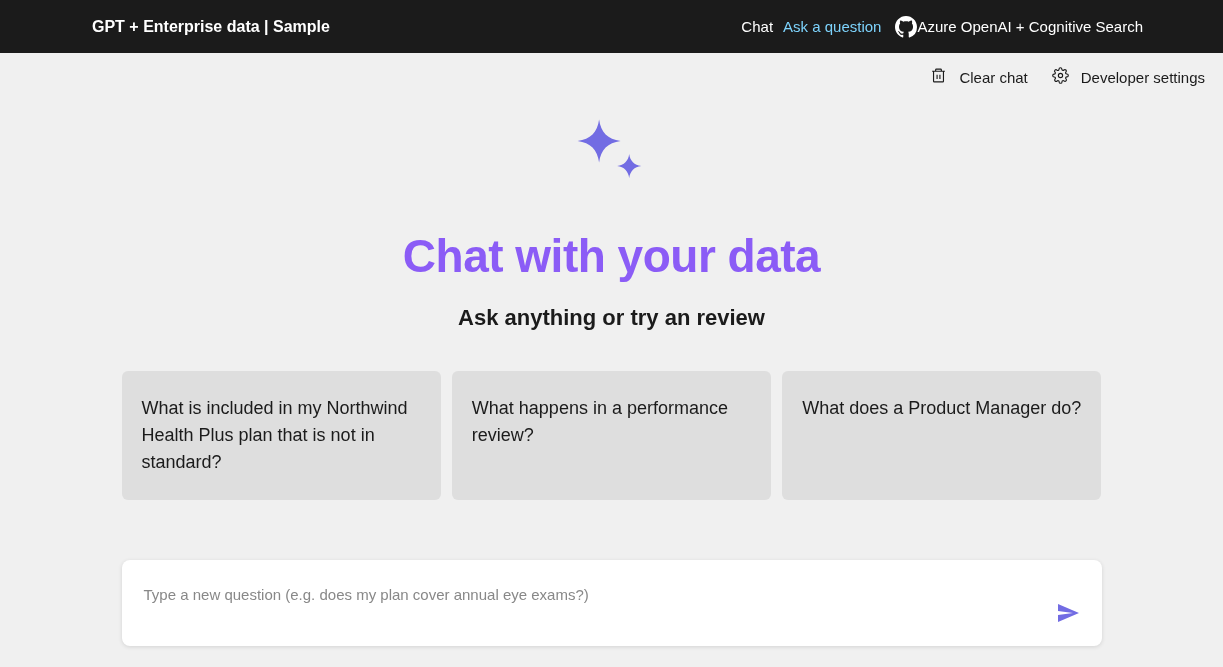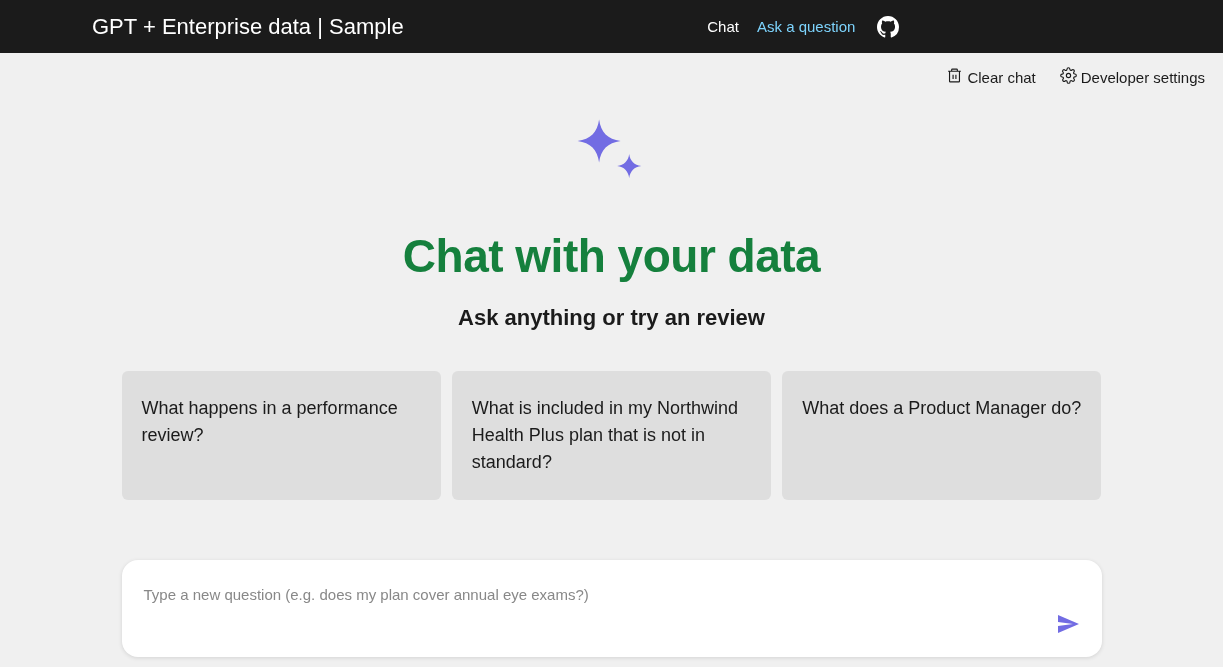--- a/index.html
+++ b/index.html
@@ -16,30 +16,30 @@
     }
     .header {
       background: #1b1b1b;
       height: 53px;
       display: flex;
       align-items: center;
       padding: 0 20px;
       color: #fff;
     }
     .header-left {
-      font-size: 22px;
-      font-weight: 400;
+      font-size: 16px;
+      font-weight: 700;
       padding-left: 72px;
     }
     .header-center {
       flex: 1;
       display: flex;
       align-items: center;
-      justify-content: center;
-      gap: 18px;
+      justify-content: flex-end;
+      gap: 10px;
     }
     .nav-link {
       font-size: 15px;
       color: #fff;
       cursor: pointer;
     }
     .nav-link.inactive {
       color: #7dd3fc;
     }
     .github-icon {
@@ -55,21 +55,21 @@
     .toolbar {
       display: flex;
       justify-content: flex-end;
       align-items: center;
       gap: 24px;
       padding: 14px 18px 0 0;
     }
     .toolbar-btn {
       display: flex;
       align-items: center;
-      gap: 4px;
+      gap: 12px;
       font-size: 15px;
       color: #1b1b1b;
       cursor: pointer;
       background: none;
       border: none;
       font-family: inherit;
     }
     .toolbar-btn svg {
       width: 17px;
       height: 17px;
@@ -80,21 +80,21 @@
       align-items: center;
       padding-top: 24px;
     }
     .sparkle-icon {
       width: 86px;
       height: 86px;
     }
     .title {
       font-size: 46px;
       font-weight: 700;
-      color: #15803d;
+      color: #8b5cf6;
       margin-top: 28px;
       letter-spacing: -0.5px;
     }
     .subtitle {
       font-size: 22px;
       font-weight: 600;
       color: #1b1b1b;
       margin-top: 22px;
     }
     .examples {
@@ -112,26 +112,26 @@
       color: #1b1b1b;
       cursor: pointer;
       min-height: 120px;
       line-height: 1.5;
     }
     .input-wrap {
       width: 980px;
       margin-top: 60px;
       position: relative;
       background: #fff;
-      border-radius: 16px;
+      border-radius: 8px;
       box-shadow: 0 1px 4px rgba(0,0,0,0.12);
       display: flex;
       align-items: flex-start;
       padding: 0;
-      height: 97px;
+      height: 86px;
     }
     .chat-input {
       flex: 1;
       border: none;
       outline: none;
       font-size: 15px;
       padding: 26px 22px;
       font-family: inherit;
       color: #333;
       background: transparent;
@@ -161,20 +161,21 @@
   <div class="header-left">GPT + Enterprise data | Sample</div>
   <div class="header-center">
     <span class="nav-link">Chat</span>
     <span class="nav-link inactive">Ask a question</span>
     <span class="github-icon">
       <svg viewBox="0 0 16 16" fill="#fff">
           <path d="M8 0C3.58 0 0 3.58 0 8c0 3.54 2.29 6.53 5.47 7.59.4.07.55-.17.55-.38 0-.19-.01-.82-.01-1.49-2.01.37-2.53-.49-2.69-.94-.09-.23-.48-.94-.82-1.13-.28-.15-.68-.52-.01-.53.63-.01 1.08.58 1.23.82.72 1.21 1.87.87 2.33.66.07-.52.28-.87.51-1.07-1.78-.2-3.64-.89-3.64-3.95 0-.87.31-1.59.82-2.15-.08-.2-.36-1.02.08-2.12 0 0 .67-.21 2.2.82.64-.18 1.32-.27 2-.27.68 0 1.36.09 2 .27 1.53-1.04 2.2-.82 2.2-.82.44 1.1.16 1.92.08 2.12.51.56.82 1.27.82 2.15 0 3.07-1.87 3.75-3.65 3.95.29.25.54.73.54 1.48 0 1.07-.01 1.93-.01 2.2 0 .21.15.46.55.38A8.013 8.013 0 0016 8c0-4.42-3.58-8-8-8z"></path>
         </svg>
     </span>
   </div>
+  <div class="header-right">Azure OpenAI + Cognitive Search</div>
 </div>
 
 <div class="toolbar">
   <button class="toolbar-btn">
     <span>
       <svg viewBox="0 0 24 24" fill="none" stroke="#1b1b1b" stroke-width="1.6">
           <path d="M3 6h18M8 6V4a1 1 0 011-1h6a1 1 0 011 1v2m3 0v14a1 1 0 01-1 1H6a1 1 0 01-1-1V6h14zM10 11v6M14 11v6"></path>
         </svg>
     </span>
     <span>Clear chat</span>
@@ -194,22 +195,22 @@
   <div>
     <svg class="sparkle-icon" viewBox="0 0 100 100" fill="#726ce3">
       <path d="M35 10 C37 25, 45 33, 60 35 C45 37, 37 45, 35 60 C33 45, 25 37, 10 35 C25 33, 33 25, 35 10 Z"></path>
       <path d="M70 50 C71 58, 76 63, 84 64 C76 65, 71 70, 70 78 C69 70, 64 65, 56 64 C64 63, 69 58, 70 50 Z"></path>
     </svg>
   </div>
   <h1 class="title">Chat with your data</h1>
   <div class="subtitle">Ask anything or try an review</div>
 
   <div class="examples">
+    <div class="example-card">What is included in my Northwind Health Plus plan that is not in standard?</div>
     <div class="example-card">What happens in a performance review?</div>
-    <div class="example-card">What is included in my Northwind Health Plus plan that is not in standard?</div>
     <div class="example-card">What does a Product Manager do?</div>
   </div>
 
   <div class="input-wrap">
     <textarea class="chat-input" placeholder="Type a new question (e.g. does my plan cover annual eye exams?)" style=""></textarea>
     <button class="send-btn">
       <span>
         <svg viewBox="0 0 24 24" fill="#726ce3">
             <path d="M2 21l21-9L2 3v7l15 2-15 2v7z"></path>
           </svg>

